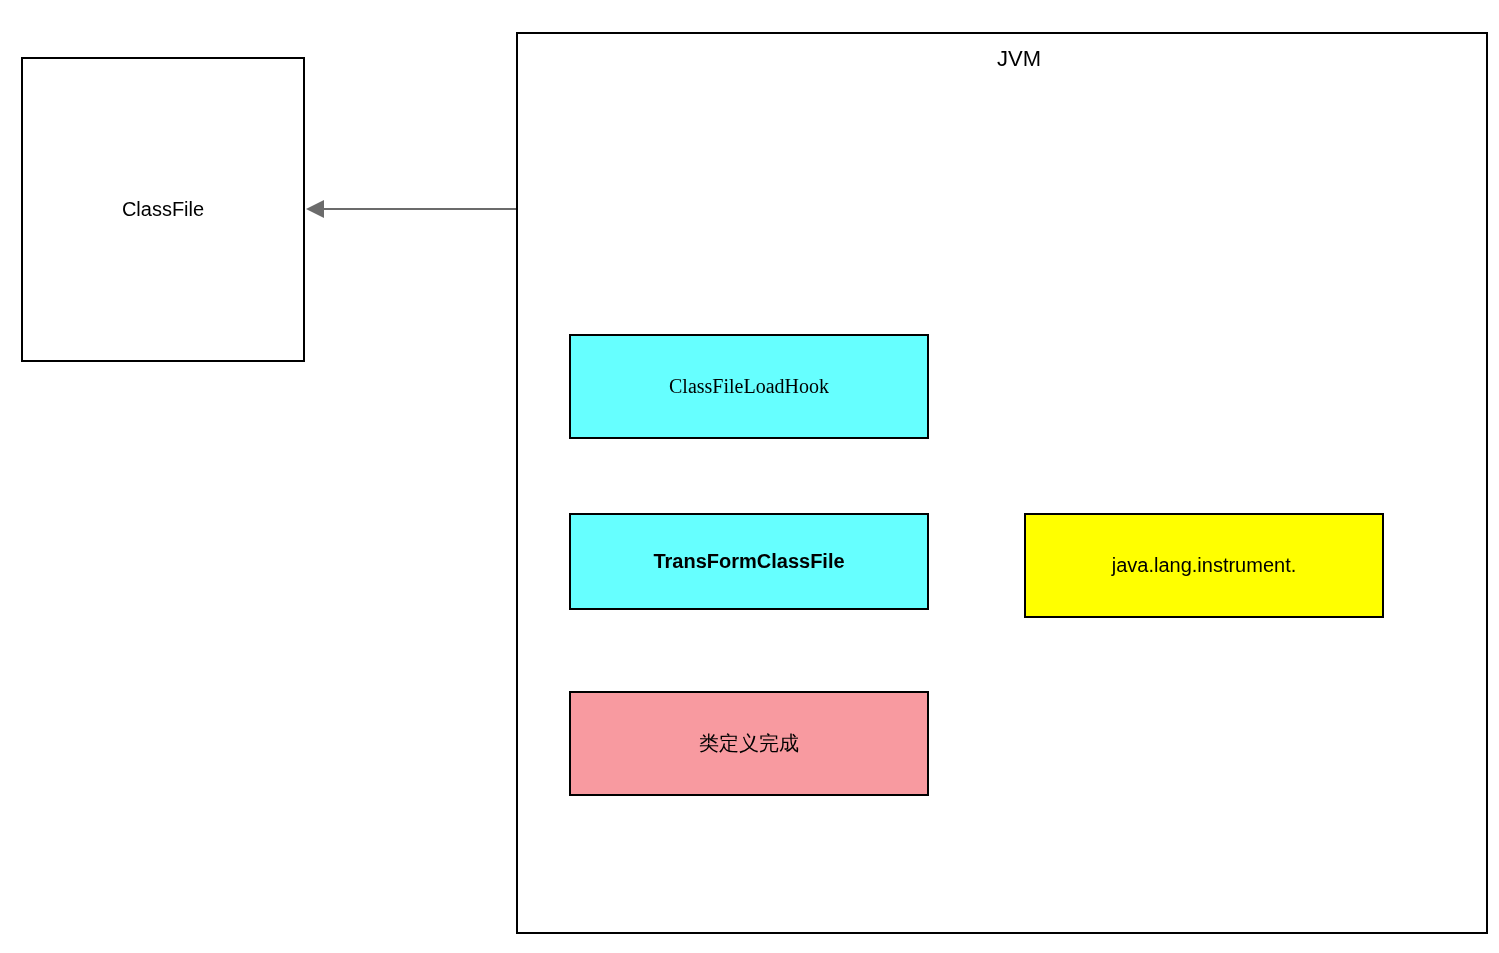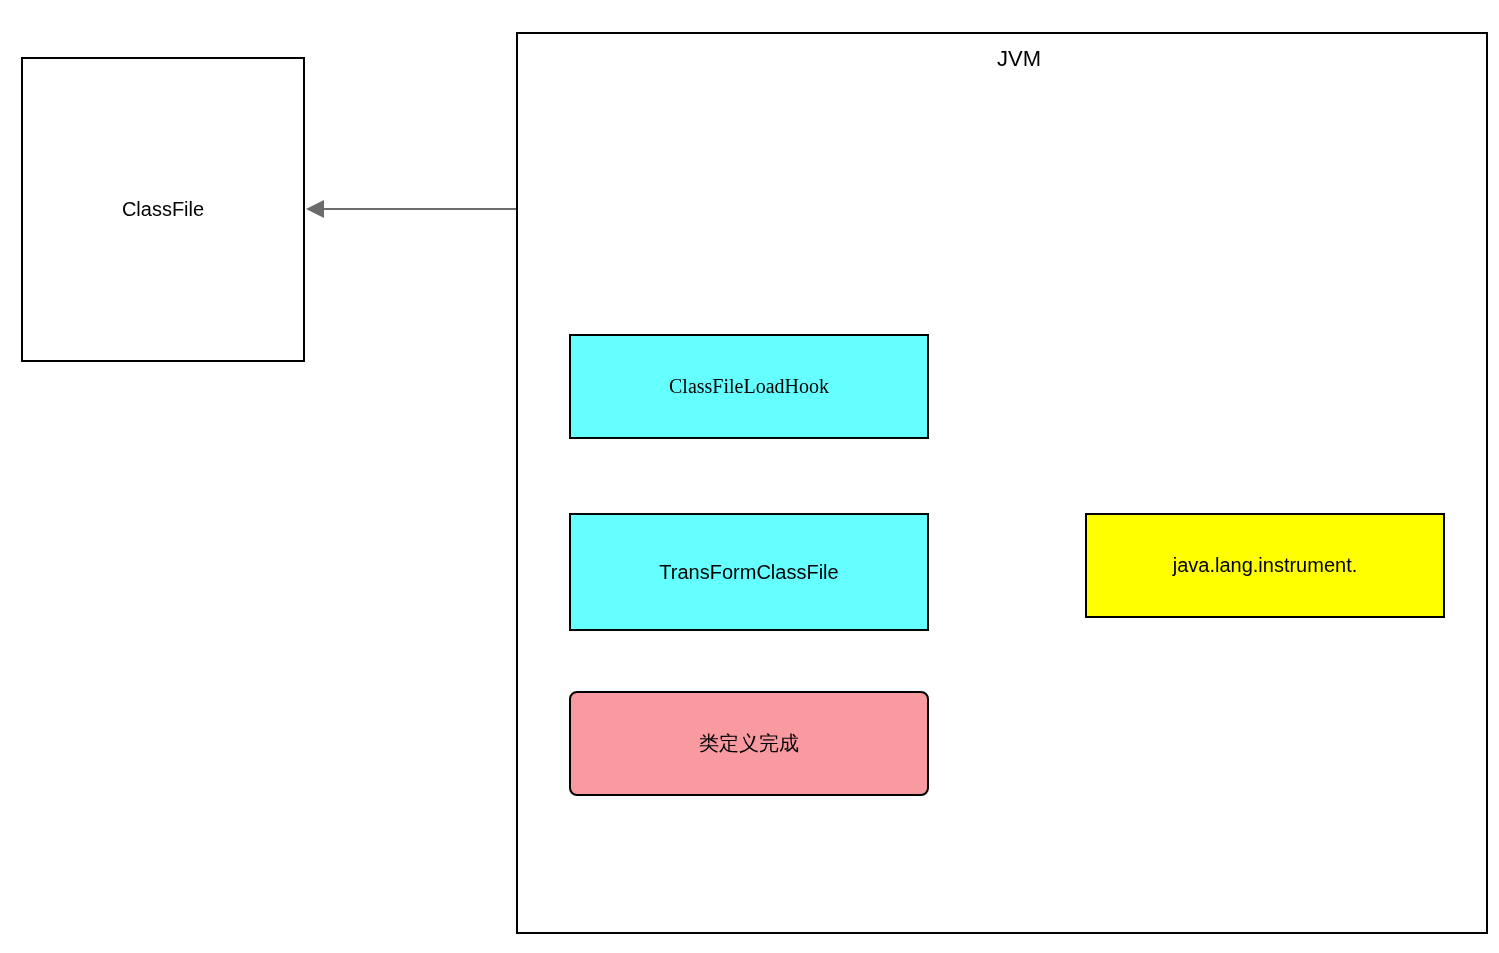--- a/index.html
+++ b/index.html
@@ -46,23 +46,23 @@
     position: absolute;
     left: 533px; top: 46px;
     width: 972px;
     text-align: center;
     font-size: 22px;
     color: #000000;
   }
   
   #class-load-box      { left: 569px;  top: 155px; width: 360px; height: 107px; background: #b3b3b3; }
   #loadhook-box        { left: 569px;  top: 334px; width: 360px; height: 105px; background: #66ffff; font-family: Liberation Serif, serif; }
-  #transform-box       { left: 569px;  top: 513px; width: 360px; height: 118px; background: #66ffff; }
+  #transform-box       { left: 569px;  top: 513px; width: 360px; height: 97px; background: #66ffff; font-weight: bold; }
   #class-done-box      { left: 569px;  top: 691px; width: 360px; height: 105px; background: #f89aa0; }
-  #transformer-box     { left: 1085px; top: 513px; width: 360px; height: 105px; background: #ffff00; align-items: center; }
+  #transformer-box     { left: 1024px; top: 513px; width: 360px; height: 105px; background: #ffff00; align-items: center; }
   #transformer-box .two-line { display: block; }
 
   #arrow-layer {
     position: absolute;
     left: 0; top: 0;
     width: 1499px; height: 953px;
     pointer-events: none;
   }
   .arrow-shaft { stroke: #6b6b6b; stroke-width: 2; fill: none; }
   .arrow-shaft.dashed { stroke-dasharray: 6 6; }
@@ -111,21 +111,21 @@
 
 
   <div class="node" id="loadhook-box" style="background-color: rgb(102, 255, 255);">
     <span>ClassFileLoadHook</span>
   </div>
 
   <div class="node" id="transform-box" style="background-color: rgb(102, 255, 255);">
     <span>TransFormClassFile</span>
   </div>
 
-  <div class="node" id="class-done-box" style="background-color: rgb(248, 154, 160); border-radius: 8px;">
+  <div class="node" id="class-done-box" style="background-color: rgb(248, 154, 160);">
     <span>类定义完成</span>
   </div>
 
   <div class="node" id="transformer-box" style="background-color: rgb(255, 255, 0);">
     <span>
       <span class="two-line">java.lang.instrument.</span>
     </span>
   </div>
 
 </div>

